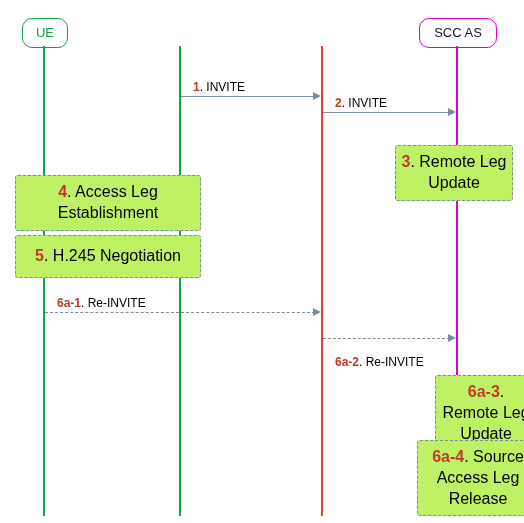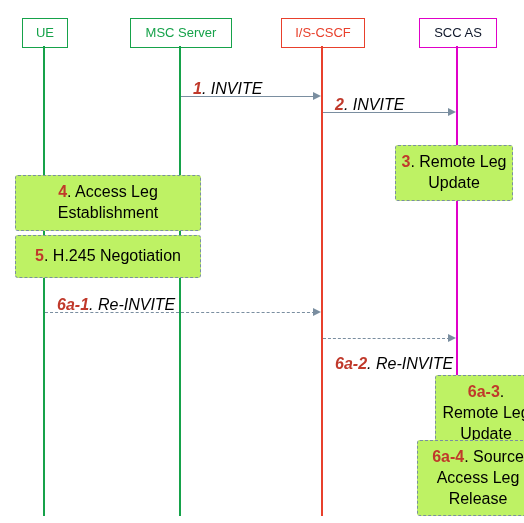--- a/index.html
+++ b/index.html
@@ -18,21 +18,21 @@
   }
   .participant-box {
     position: absolute;
     top: 18px;
     height: 28px;
     line-height: 28px;
     text-align: center;
     font-size: 13px;
     background: #fff;
     border: 1.5px solid;
-    border-radius: 0;
+    border-radius: 10px;
   }
   .lifeline {
     position: absolute;
     top: 46px;
     width: 0;
     height: 470px;
     border-left: 2px solid;
   }
   .arrow-line {
     position: absolute;
@@ -43,24 +43,23 @@
   .arrow-head {
     position: absolute;
     width: 0;
     height: 0;
     border-top: 4px solid transparent;
     border-bottom: 4px solid transparent;
   }
   .arrow-head.right { border-left: 8px solid #7a8ea0; }
   .arrow-label {
     position: absolute;
-    font-size: 16px;
+    font-size: 12px;
     white-space: nowrap;
     color: #000;
-    font-style: italic;
   }
   .arrow-label .num { color: #c0392b; font-weight: bold; }
   .note-box {
     position: absolute;
     background: #bef264;
     border: 1px dashed #7a8ea0;
     border-radius: 3px;
     padding: 6px 4px;
     font-size: 16px;
     text-align: center;
@@ -69,24 +68,22 @@
   .note-box .num { color: #c0392b; font-weight: bold; }
 </style>
 </head>
 <body>
 
 <div class="canvas">
 
   <div class="participant-box" style="left:22px; width:44px; border-color:#16a24a; color:#16a24a;">UE</div>
   <div class="lifeline" style="left:43px; border-color:#16a24a;"></div>
 
-  <div class="participant-box" style="left:130px; width:100px; border-color:#16a24a; color:#16a24a;">MSC Server</div>
   <div class="lifeline" style="left:179px; border-color:#16a24a;"></div>
 
-  <div class="participant-box" style="left:281px; width:82px; border-color:#e8402c; color:#e8402c;">I/S-CSCF</div>
   <div class="lifeline" style="left:321px; border-color:#e8402c;"></div>
 
   <div class="participant-box" style="left:419px; width:76px; border-color:#e000c8; color:#0f172a;">SCC AS</div>
   <div class="lifeline" style="left:456px; border-color:#e000c8;"></div>
 
   <div class="arrow-label" style="left:193px; top:80px;">
     <span class="num">1</span><span>. INVITE</span>
   </div>
   <div class="arrow-line solid-line" style="left:181px; top:96px; width:134px;"></div>
   <div class="arrow-head right" style="left:313px; top:92px;"></div>

